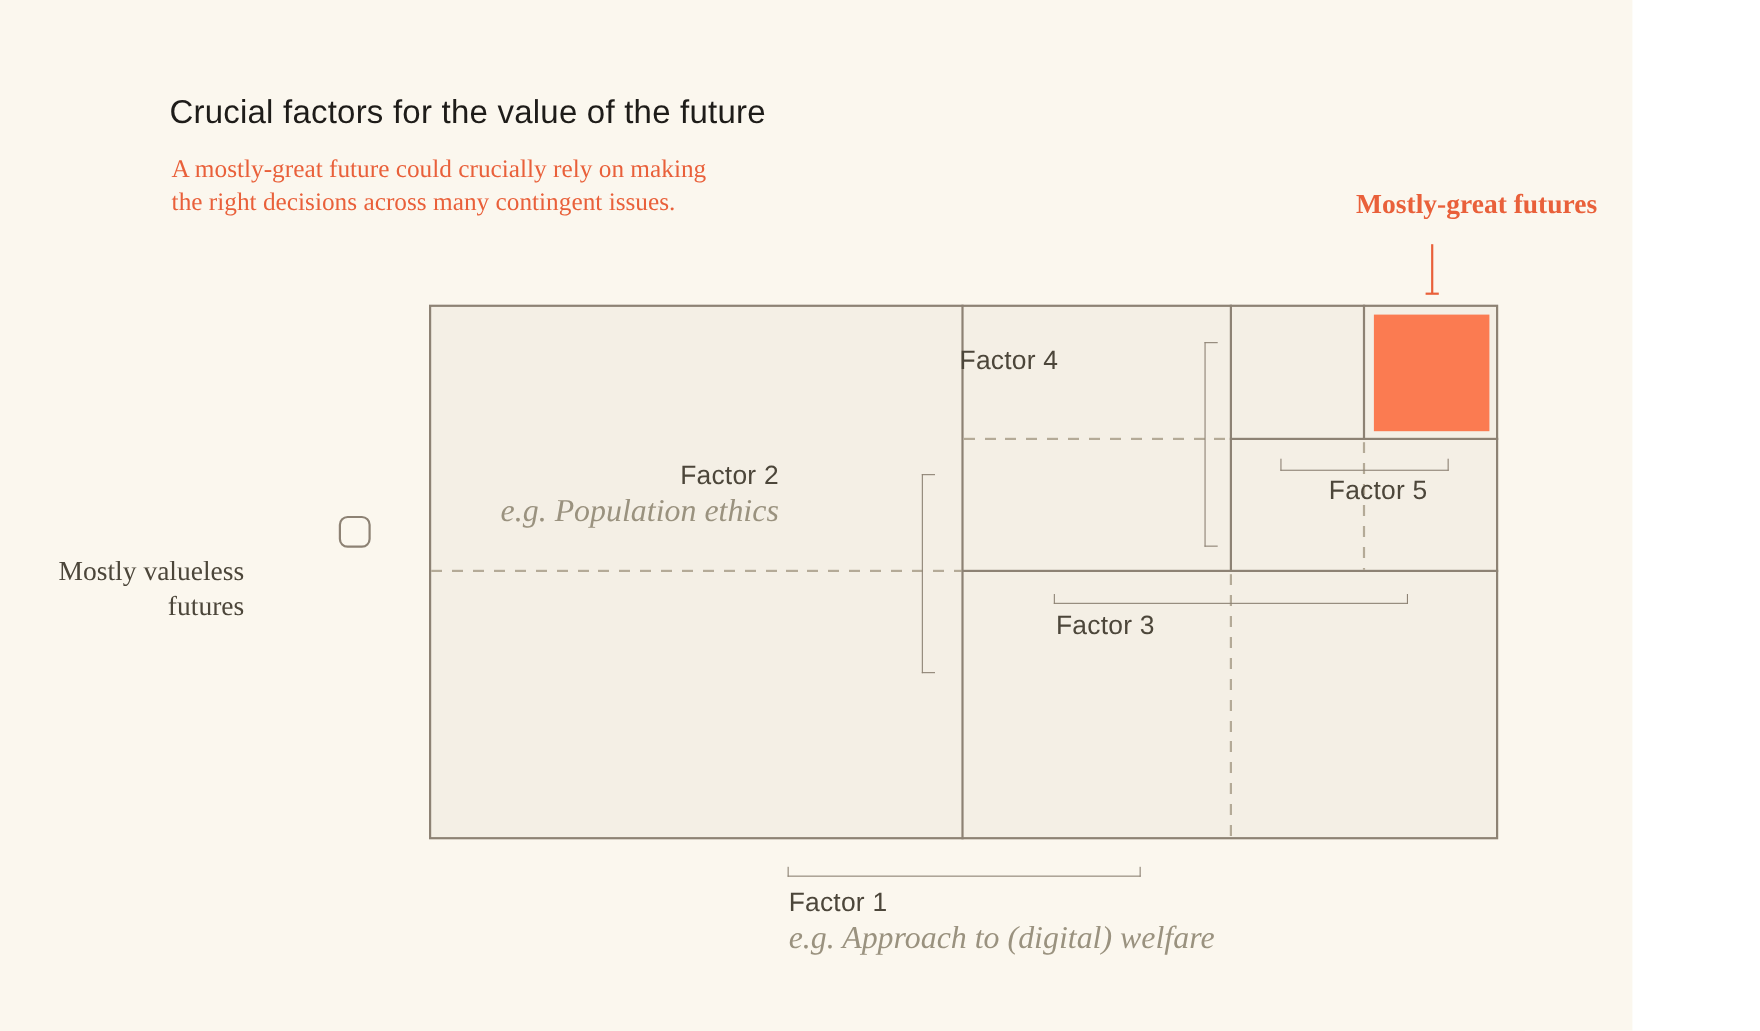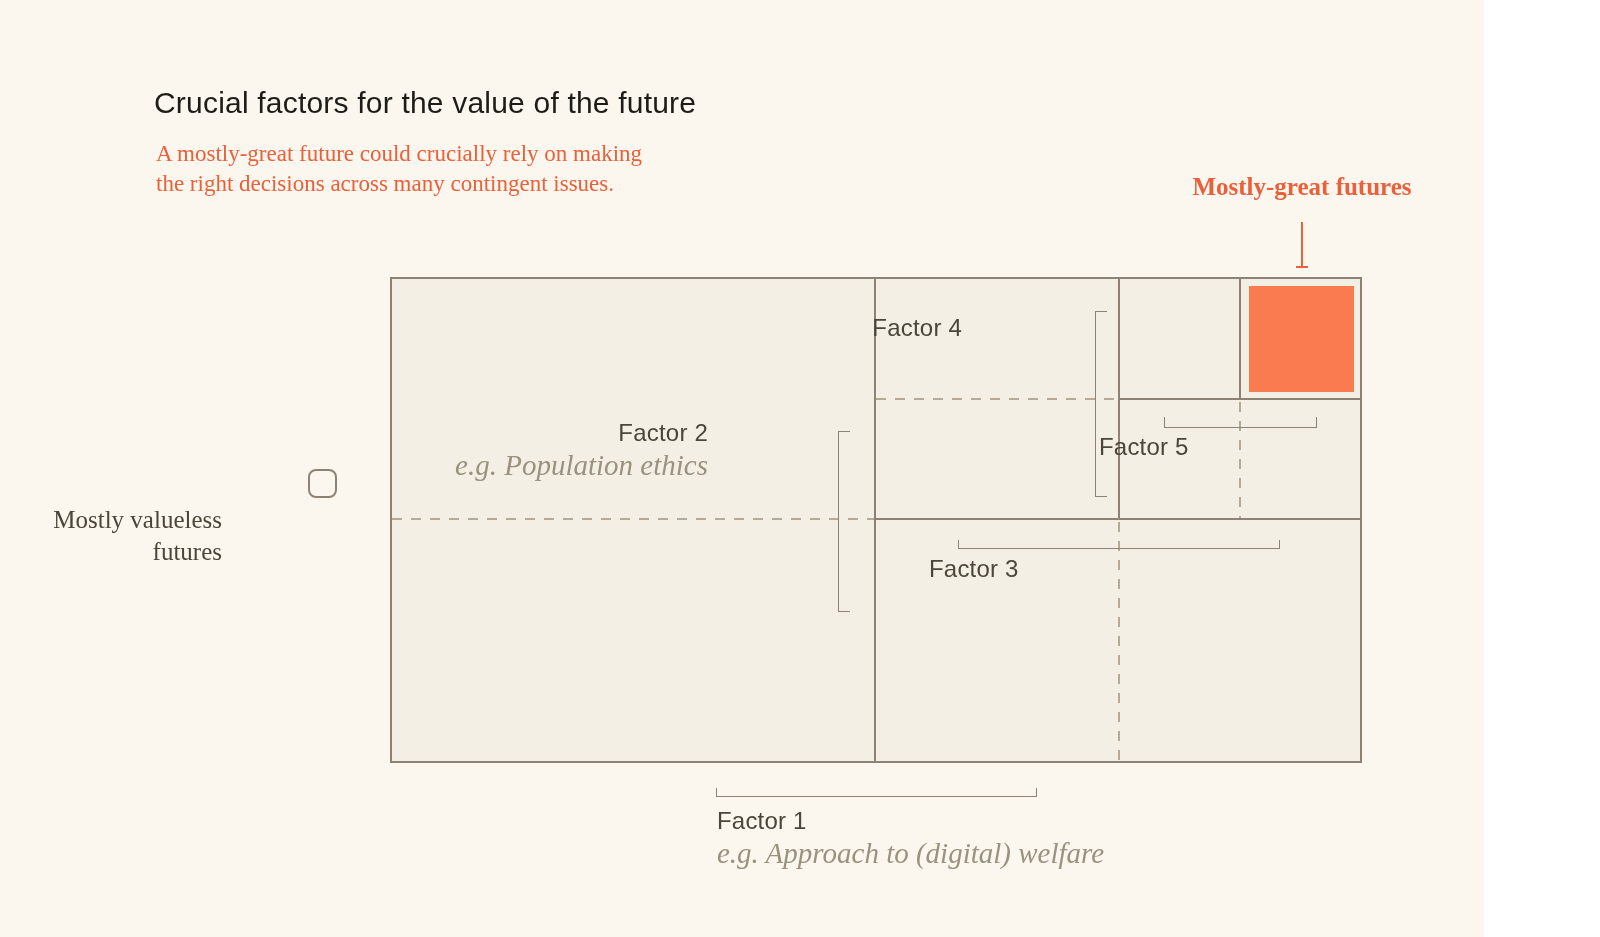--- a/index.html
+++ b/index.html
@@ -18,21 +18,21 @@
   .title{
     left:154px; top:86px; margin:0; font-size:30px; font-weight:400;
     letter-spacing:.2px; color:var(--title-text);
   }
   .subtitle{
     left:156px; top:139px; margin:0; font-family:"Liberation Serif",serif;
     font-size:23px; line-height:30px; color:var(--accent); white-space:pre-line;
   }
   
   .great-label{
-    left:1152px; top:173px; width:300px; text-align:center;
+    left:1152px; top:173px; width:300px; text-align:right;
     font-family:"Liberation Serif",serif; font-weight:700; font-size:25px;
     color:var(--accent);
   }
   .pointer-line{ left:1301px; top:222px; width:2px; height:45px; background:var(--accent); }
   .pointer-foot{ left:1296px; top:266px; width:12px; height:2px; background:var(--accent); }
   
   .space-rect{
     left:390px; top:277px; width:972px; height:486px; box-sizing:border-box;
     border:2px solid var(--line); background:var(--panel-bg);
   }
@@ -69,23 +69,23 @@
   .b-f2{ left:838px;  top:431px; width:12px;  height:181px; }
   .b-f4{ left:1095px; top:311px; width:12px;  height:186px; }
   
   .factor .flabel{ font-size:24px; line-height:29px; color:var(--label-text); letter-spacing:.2px; }
   .factor .fexample{
     margin-top:5px; font-family:"Liberation Serif",serif; font-style:italic;
     font-size:29px; line-height:27px; color:var(--muted-text);
   }
   .f1{ left:717px; top:806px; }
   .f2{ right:776px; top:418px; text-align:right; }
-  .f3{ left:929px; top:554px; }
+  .f3{ left:960px; top:554px; }
   .f4{ right:522px; top:313px; text-align:right; }
-  .f5{ left:1099px; top:432px; }
+  .f5{ left:1208px; top:432px; }
 </style>
 </head>
 <body>
 
 <div class="canvas">
 
   <h1 class="abs title">Crucial factors for the value of the future</h1>
   <p class="abs subtitle">A mostly-great future could crucially rely on making
 the right decisions across many contingent issues.</p>
 

